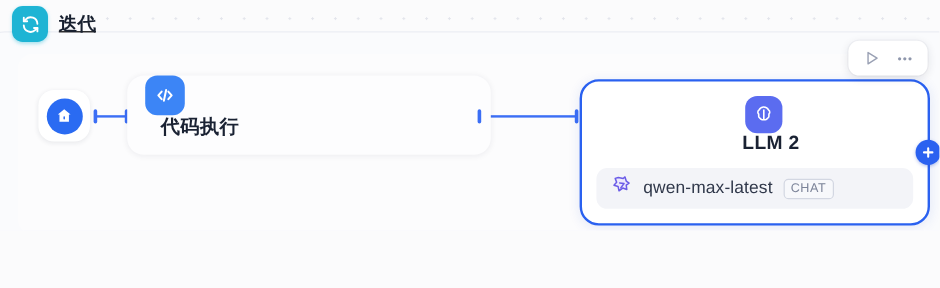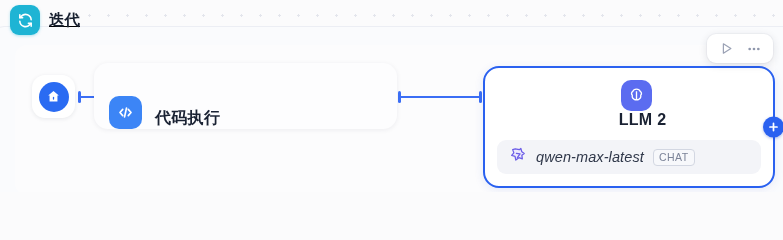--- a/index.html
+++ b/index.html
@@ -65,24 +65,24 @@
     display:flex;align-items:center;justify-content:center;z-index:12;
   }
   #start-node .sicon{width:30px;height:30px;border-radius:50%;background:#2a6bf2;display:flex;align-items:center;justify-content:center;}
 
   
   #edge-start-code{position:absolute;left:80px;top:96px;width:26px;height:2px;background:#3b6ef5;z-index:11;}
   .ecap{position:absolute;width:3px;height:12px;border-radius:2px;background:#3b6ef5;z-index:12;}
 
   
   #code-node{
-    position:absolute;left:94px;top:63px;width:288px;height:66px;
+    position:absolute;left:106px;top:63px;width:288px;height:66px;
     background:#fdfdfe;border-radius:14px;
     box-shadow:0 1px 5px rgba(22,30,60,.07);
-    display:flex;align-items:flex-end;padding-left:15px;z-index:12;
+    display:flex;align-items:flex-start;padding-left:15px;z-index:12;flex-direction:column;
   }
   #code-node .cicon{width:33px;height:33px;border-radius:10px;background:#3c85f6;display:flex;align-items:center;justify-content:center;flex:none;}
   #code-node .clabel{margin-left:13px;font-size:16px;font-weight:700;color:#1a2233;letter-spacing:.3px;}
 
   
   #edge-code-llm{position:absolute;left:400px;top:96px;width:80px;height:2px;background:#3b6ef5;z-index:11;}
 
   
   #llm2-node{
     position:absolute;left:483px;top:66px;width:288px;height:118px;
@@ -90,21 +90,21 @@
     box-shadow:0 2px 10px rgba(30,70,200,.10);
     z-index:20;
   }
   #llm2-header{display:flex;align-items:center;padding:12px 0 0 15px;flex-direction:column;}
   #llm2-header .licon{width:31px;height:31px;border-radius:10px;background:#5b6cf0;display:flex;align-items:center;justify-content:center;flex:none;}
   #llm2-header .ltitle{margin-left:12px;font-size:16px;font-weight:700;color:#1a2233;letter-spacing:.3px;}
   #llm2-model{
     margin:11px 12px 0 12px;height:34px;background:#f3f4f8;border-radius:9px;
     display:flex;align-items:center;padding:0 11px;gap:9px;
   }
-  #llm2-model .mname{font-size:14.5px;color:#30384a;letter-spacing:.1px;font-style:italic;}
+  #llm2-model .mname{font-size:14.5px;color:#30384a;letter-spacing:.1px;}
   #llm2-model .mbadge{
     font-size:10.5px;color:#7b8398;border:1px solid #d3d7e2;border-radius:4px;
     padding:1.5px 5px;letter-spacing:.5px;background:#f7f8fb;
   }
   #add-btn{
     position:absolute;right:-11px;top:50%;transform:translateY(-50%);
     width:21px;height:21px;border-radius:50%;background:#2a61f0;
     display:flex;align-items:center;justify-content:center;cursor:pointer;z-index:25;
     box-shadow:0 1px 3px rgba(30,70,200,.35);
   }

